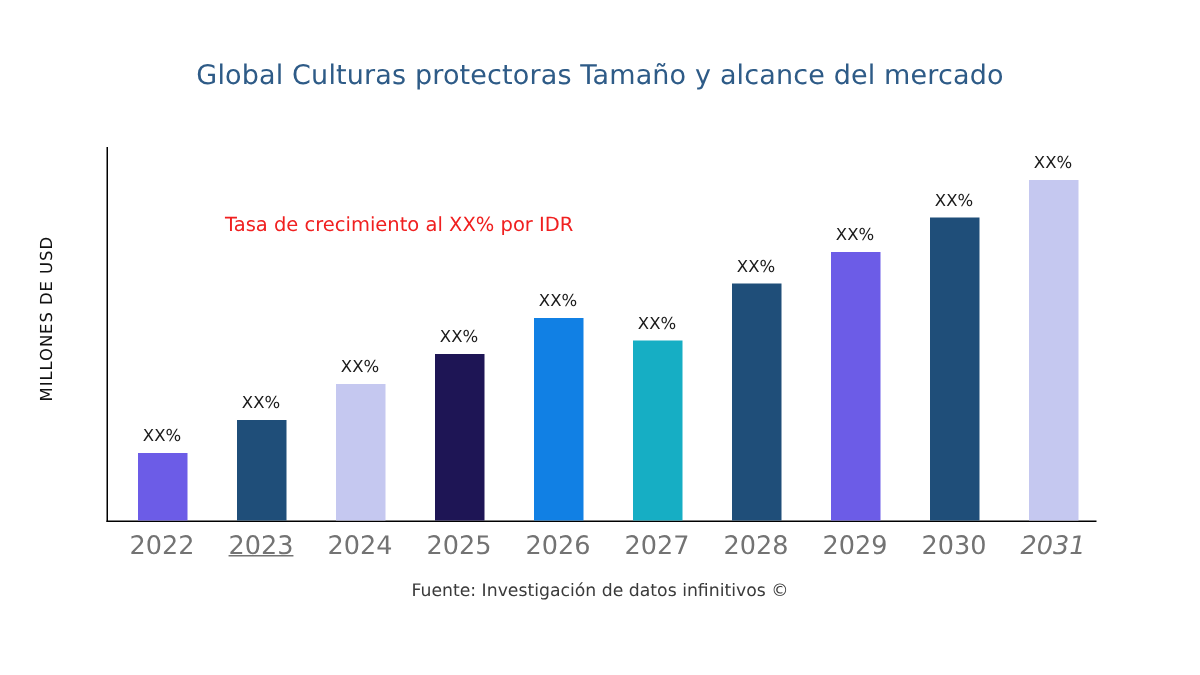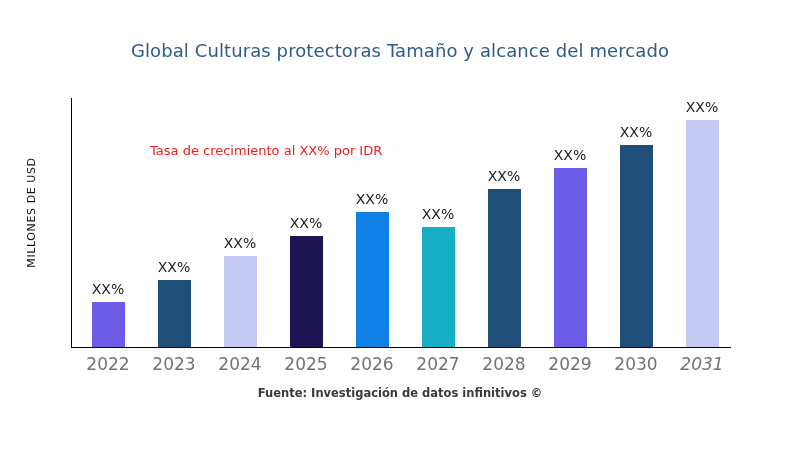--- a/index.html
+++ b/index.html
@@ -80,21 +80,21 @@
     position: absolute;
     bottom: 1px;
   }
 
   .bar-value-label {
     position: absolute;
     bottom: 100%;
     left: 50%;
     transform: translateX(-50%);
     margin-bottom: 5px;
-    font-size: 14px;
+    font-size: 11px;
     color: #1a1a1a;
     white-space: nowrap;
   }
 
   .x-tick-label {
     position: absolute;
     top: 256px;
     transform: translateX(-50%);
     font-size: 17px;
     color: #737373;
@@ -114,21 +114,20 @@
   
   #source-note {
     position: absolute;
     left: 0;
     top: 386px;
     width: 800px;
     text-align: center;
     font-size: 11.5px;
     color: #3a3a3a;
     white-space: nowrap;
-    font-weight: bold;
   }
 </style>
 </head>
 <body>
 
 <div id="chart-root">
 
   <div id="chart-title">Global Culturas protectoras Tamaño y alcance del mercado</div>
 
   <div id="y-axis-label">MILLONES DE USD</div>
@@ -163,21 +162,21 @@
         </div>
         <div class="bar" style="left: 548.5px; width: 33px; height: 202px; background: rgb(31, 78, 121);">
           <span class="bar-value-label">XX%</span>
         </div>
         <div class="bar" style="left: 614.5px; width: 33px; height: 227px; background: rgb(197, 200, 240);">
           <span class="bar-value-label">XX%</span>
         </div>
       </div>
     <div id="xticks-layer">
         <div class="x-tick-label" style="left: 37px;">2022</div>
-        <div class="x-tick-label" style="left: 103px;">2023</div>
+        <div class="x-tick-label" style="left: 103px; text-decoration: underline;">2023</div>
         <div class="x-tick-label" style="left: 169px;">2024</div>
         <div class="x-tick-label" style="left: 235px;">2025</div>
         <div class="x-tick-label" style="left: 301px; text-align: center;">2026</div>
         <div class="x-tick-label" style="left: 367px;">2027</div>
         <div class="x-tick-label" style="left: 433px;">2028</div>
         <div class="x-tick-label" style="left: 499px;">2029</div>
         <div class="x-tick-label" style="left: 565px;">2030</div>
         <div class="x-tick-label" style="left: 631px; font-style: italic;">2031</div>
       </div>
   </div>

